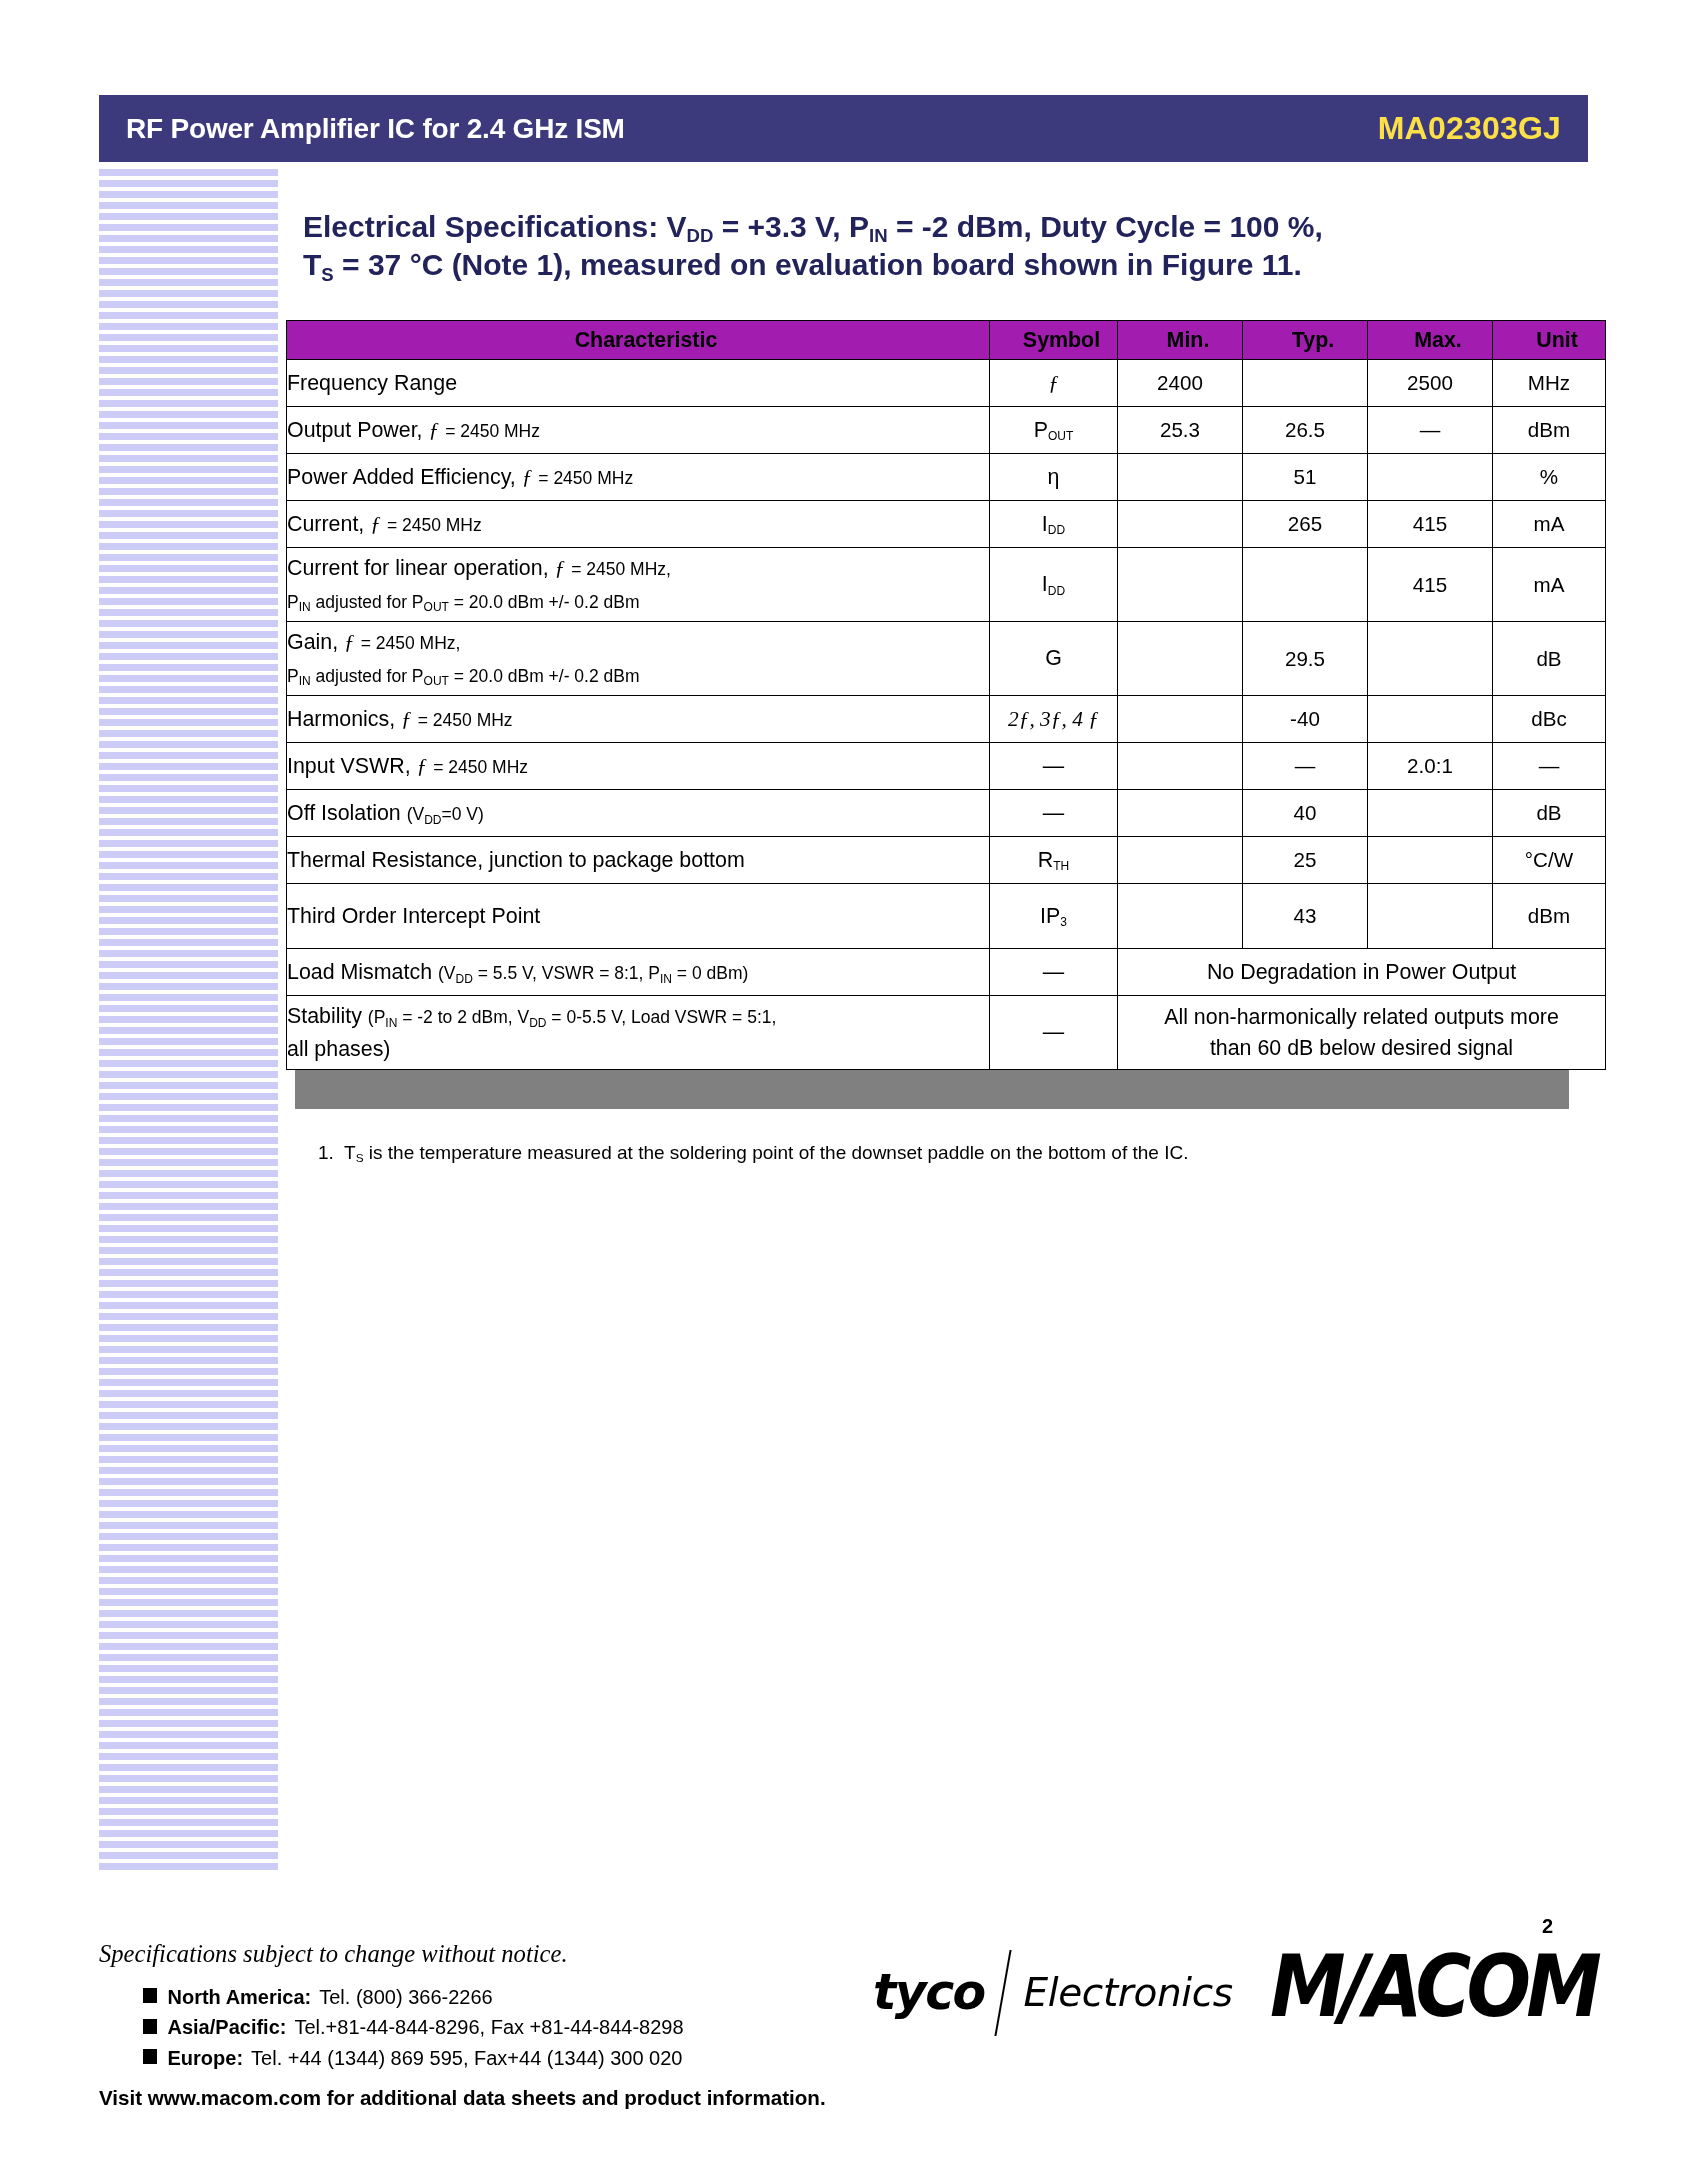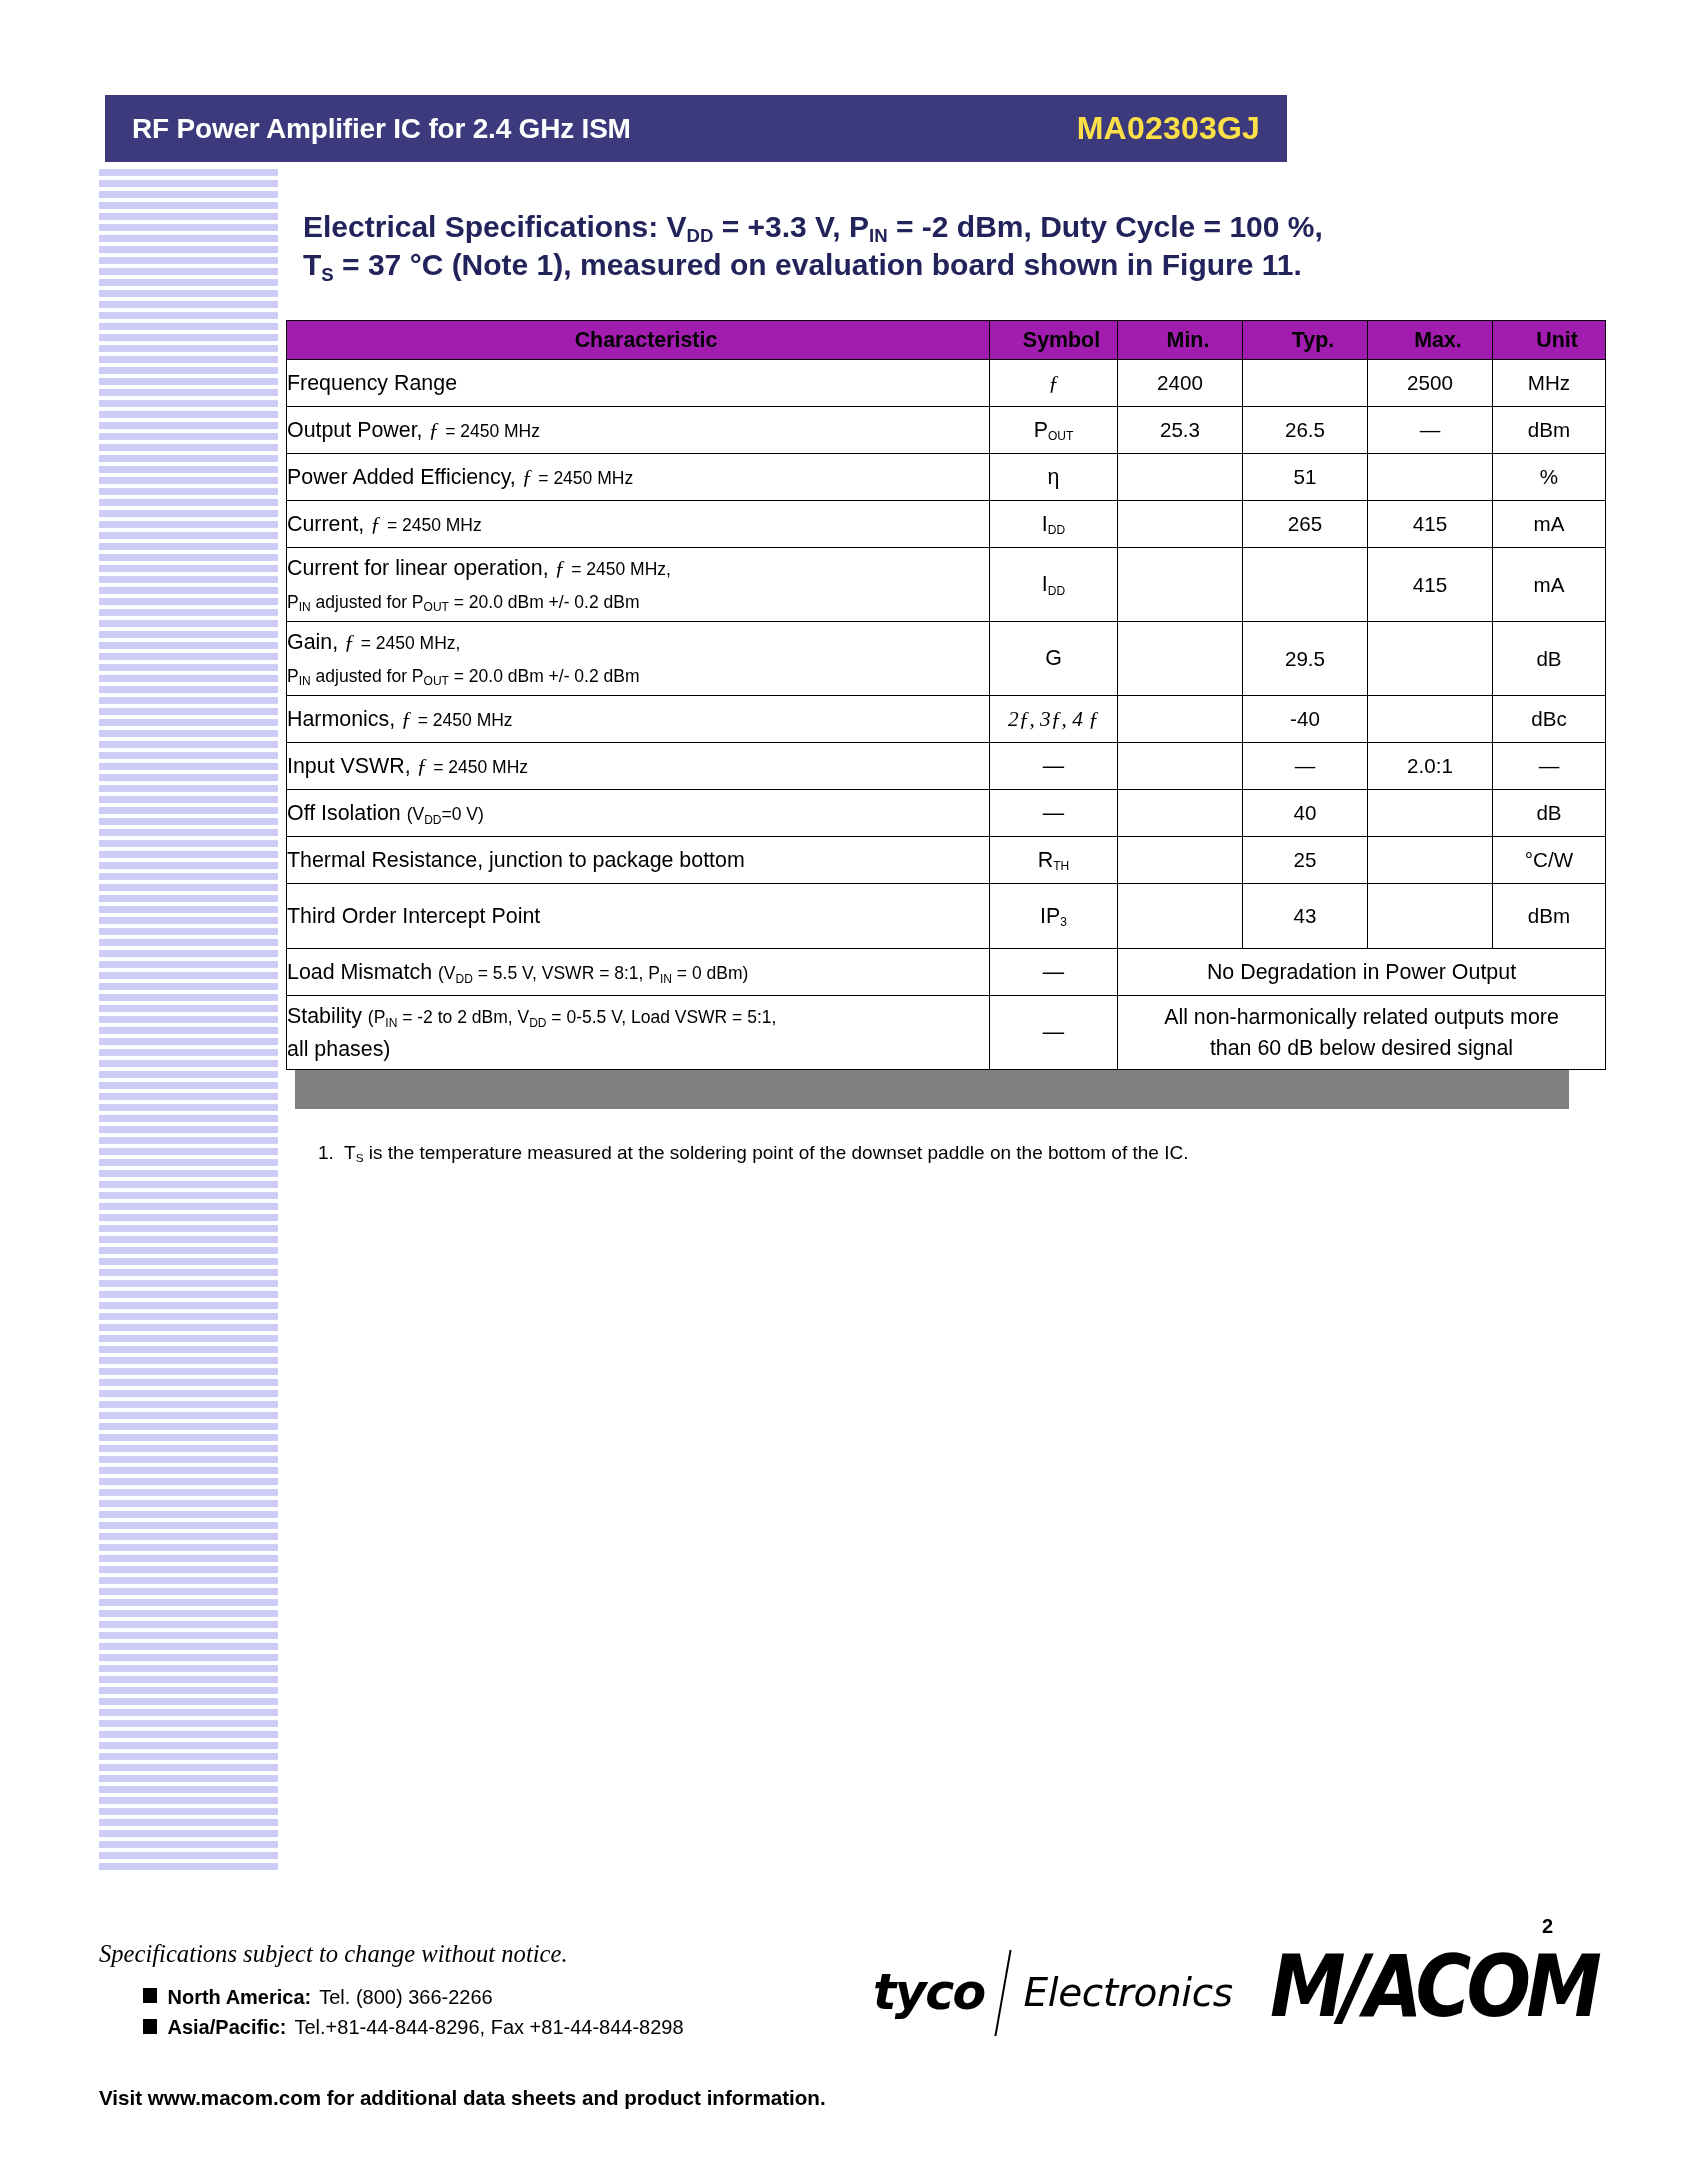--- a/index.html
+++ b/index.html
@@ -14,29 +14,28 @@
     font-family: "Liberation Sans", sans-serif;
     color: #000000;
     overflow: hidden;
   }
 
   
   .header-bar {
     position: absolute;
     left: 99px;
     top: 95px;
-    width: 1182px;
+    width: 1489px;
     height: 67px;
     background: #3c3a7c;
     display: flex;
     align-items: center;
     justify-content: space-between;
     box-sizing: border-box;
     padding: 0 27px 0 27px;
-    margin-left: 6px;
   }
   .header-title {
     color: #ffffff;
     font-size: 28px;
     font-weight: bold;
     letter-spacing: -0.2px;
     white-space: nowrap;
   }
   .header-part {
     color: #fde047;
@@ -410,20 +409,25 @@
   <div class="contact-row">
     <span class="bullet-sq"></span>
     <span class="region">North America:</span>
     <span>Tel. (800) 366-2266</span>
   </div>
   <div class="contact-row">
     <span class="bullet-sq"></span>
     <span class="region">Asia/Pacific:</span>
     <span>Tel.+81-44-844-8296,  Fax +81-44-844-8298</span>
   </div>
+  <div class="contact-row">
+    <span class="bullet-sq"></span>
+    <span class="region">Europe:</span>
+    <span>Tel. +44 (1344) 869 595,  Fax+44 (1344) 300 020</span>
+  </div>
 </div>
 
 <div class="visit">Visit www.macom.com for additional data sheets and product information.</div>
 
 <div class="tyco-logo">
   <span class="tyco-word">tyco</span>
   <span class="tyco-slash"></span>
   <span class="tyco-elec">Electronics</span>
 </div>
 

